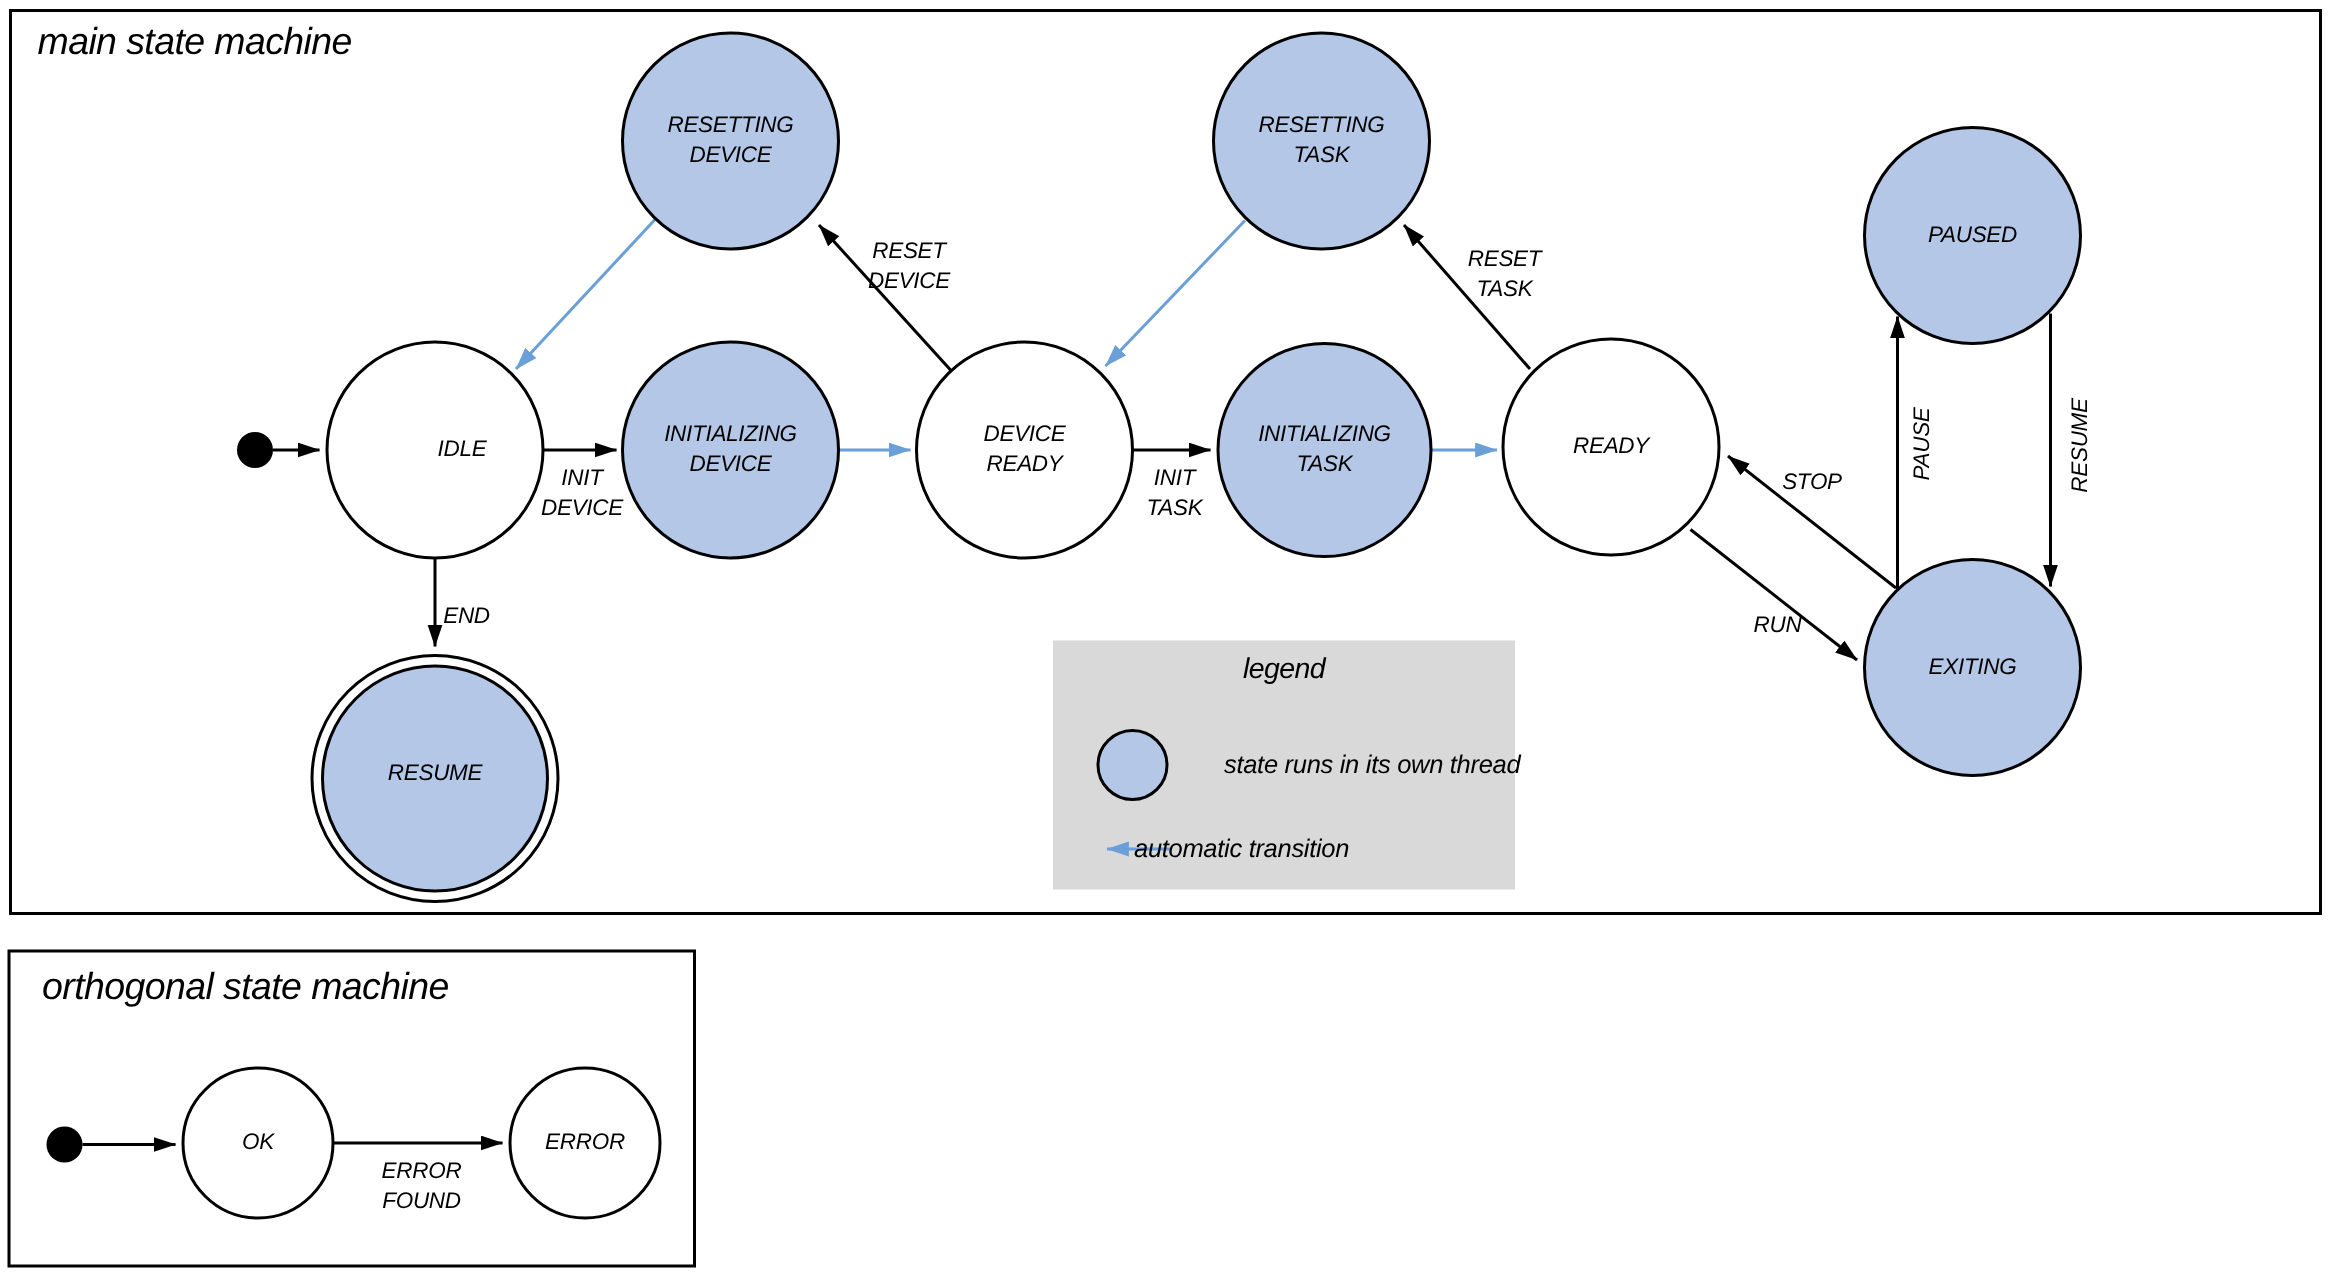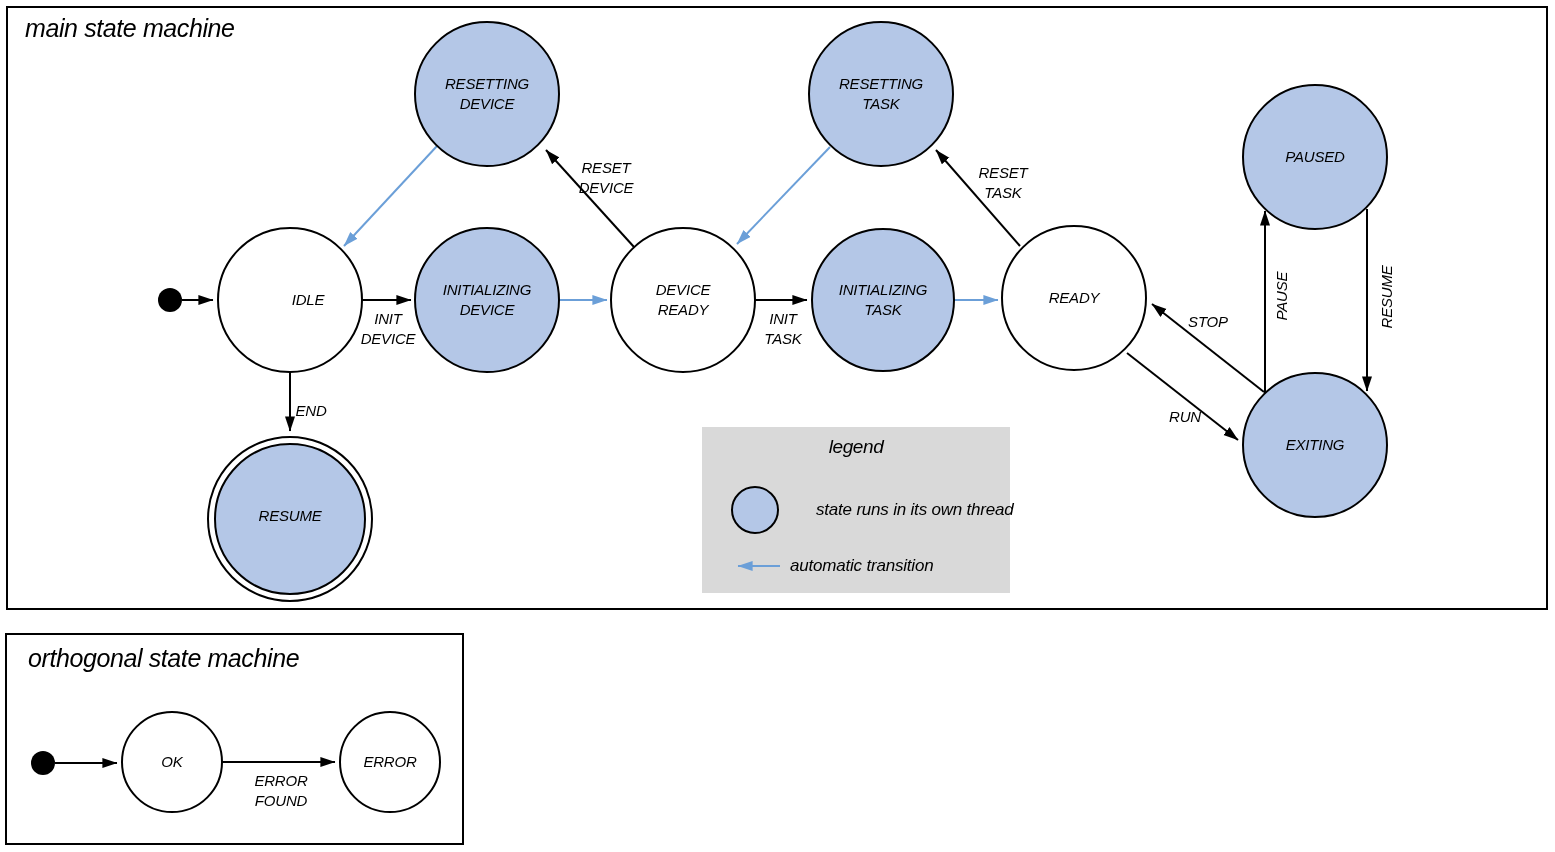--- a/index.html
+++ b/index.html
@@ -150,20 +150,20 @@
   <div class="lbl" style="left:1003px; top:183px;">RESET
 TASK</div>
   <div class="lbl" style="left:1169px; top:417px;margin-left:16px;">RUN</div>
   <div class="lbl" style="left:1208px; top:322px;">STOP</div>
   <div class="lbl lbl--rot" style="left:1282px; top:296px;">PAUSE</div>
   <div class="lbl lbl--rot" style="left:1387px; top:297px;">RESUME</div>
   <div class="lbl" style="left:311px; top:411px;">END</div>
 
   <div class="legend-title" style="left:856px; top:436px;">legend</div>
   <div class="lbl-left" style="left:790px; top:510px;margin-left:26px;">state runs in its own thread</div>
-  <div class="lbl-left" style="left:790px; top:566px;">automatic transition</div>
+  <div class="lbl-left" style="left:756px; top:566px;">automatic transition</div>
 
   <div class="lbl" style="left:172px; top:762px;">OK</div>
   <div class="lbl" style="left:390px; top:762px;">ERROR</div>
   <div class="lbl" style="left:281px; top:791px;">ERROR
 FOUND</div>
 
 </div>
 
 </body></html>

